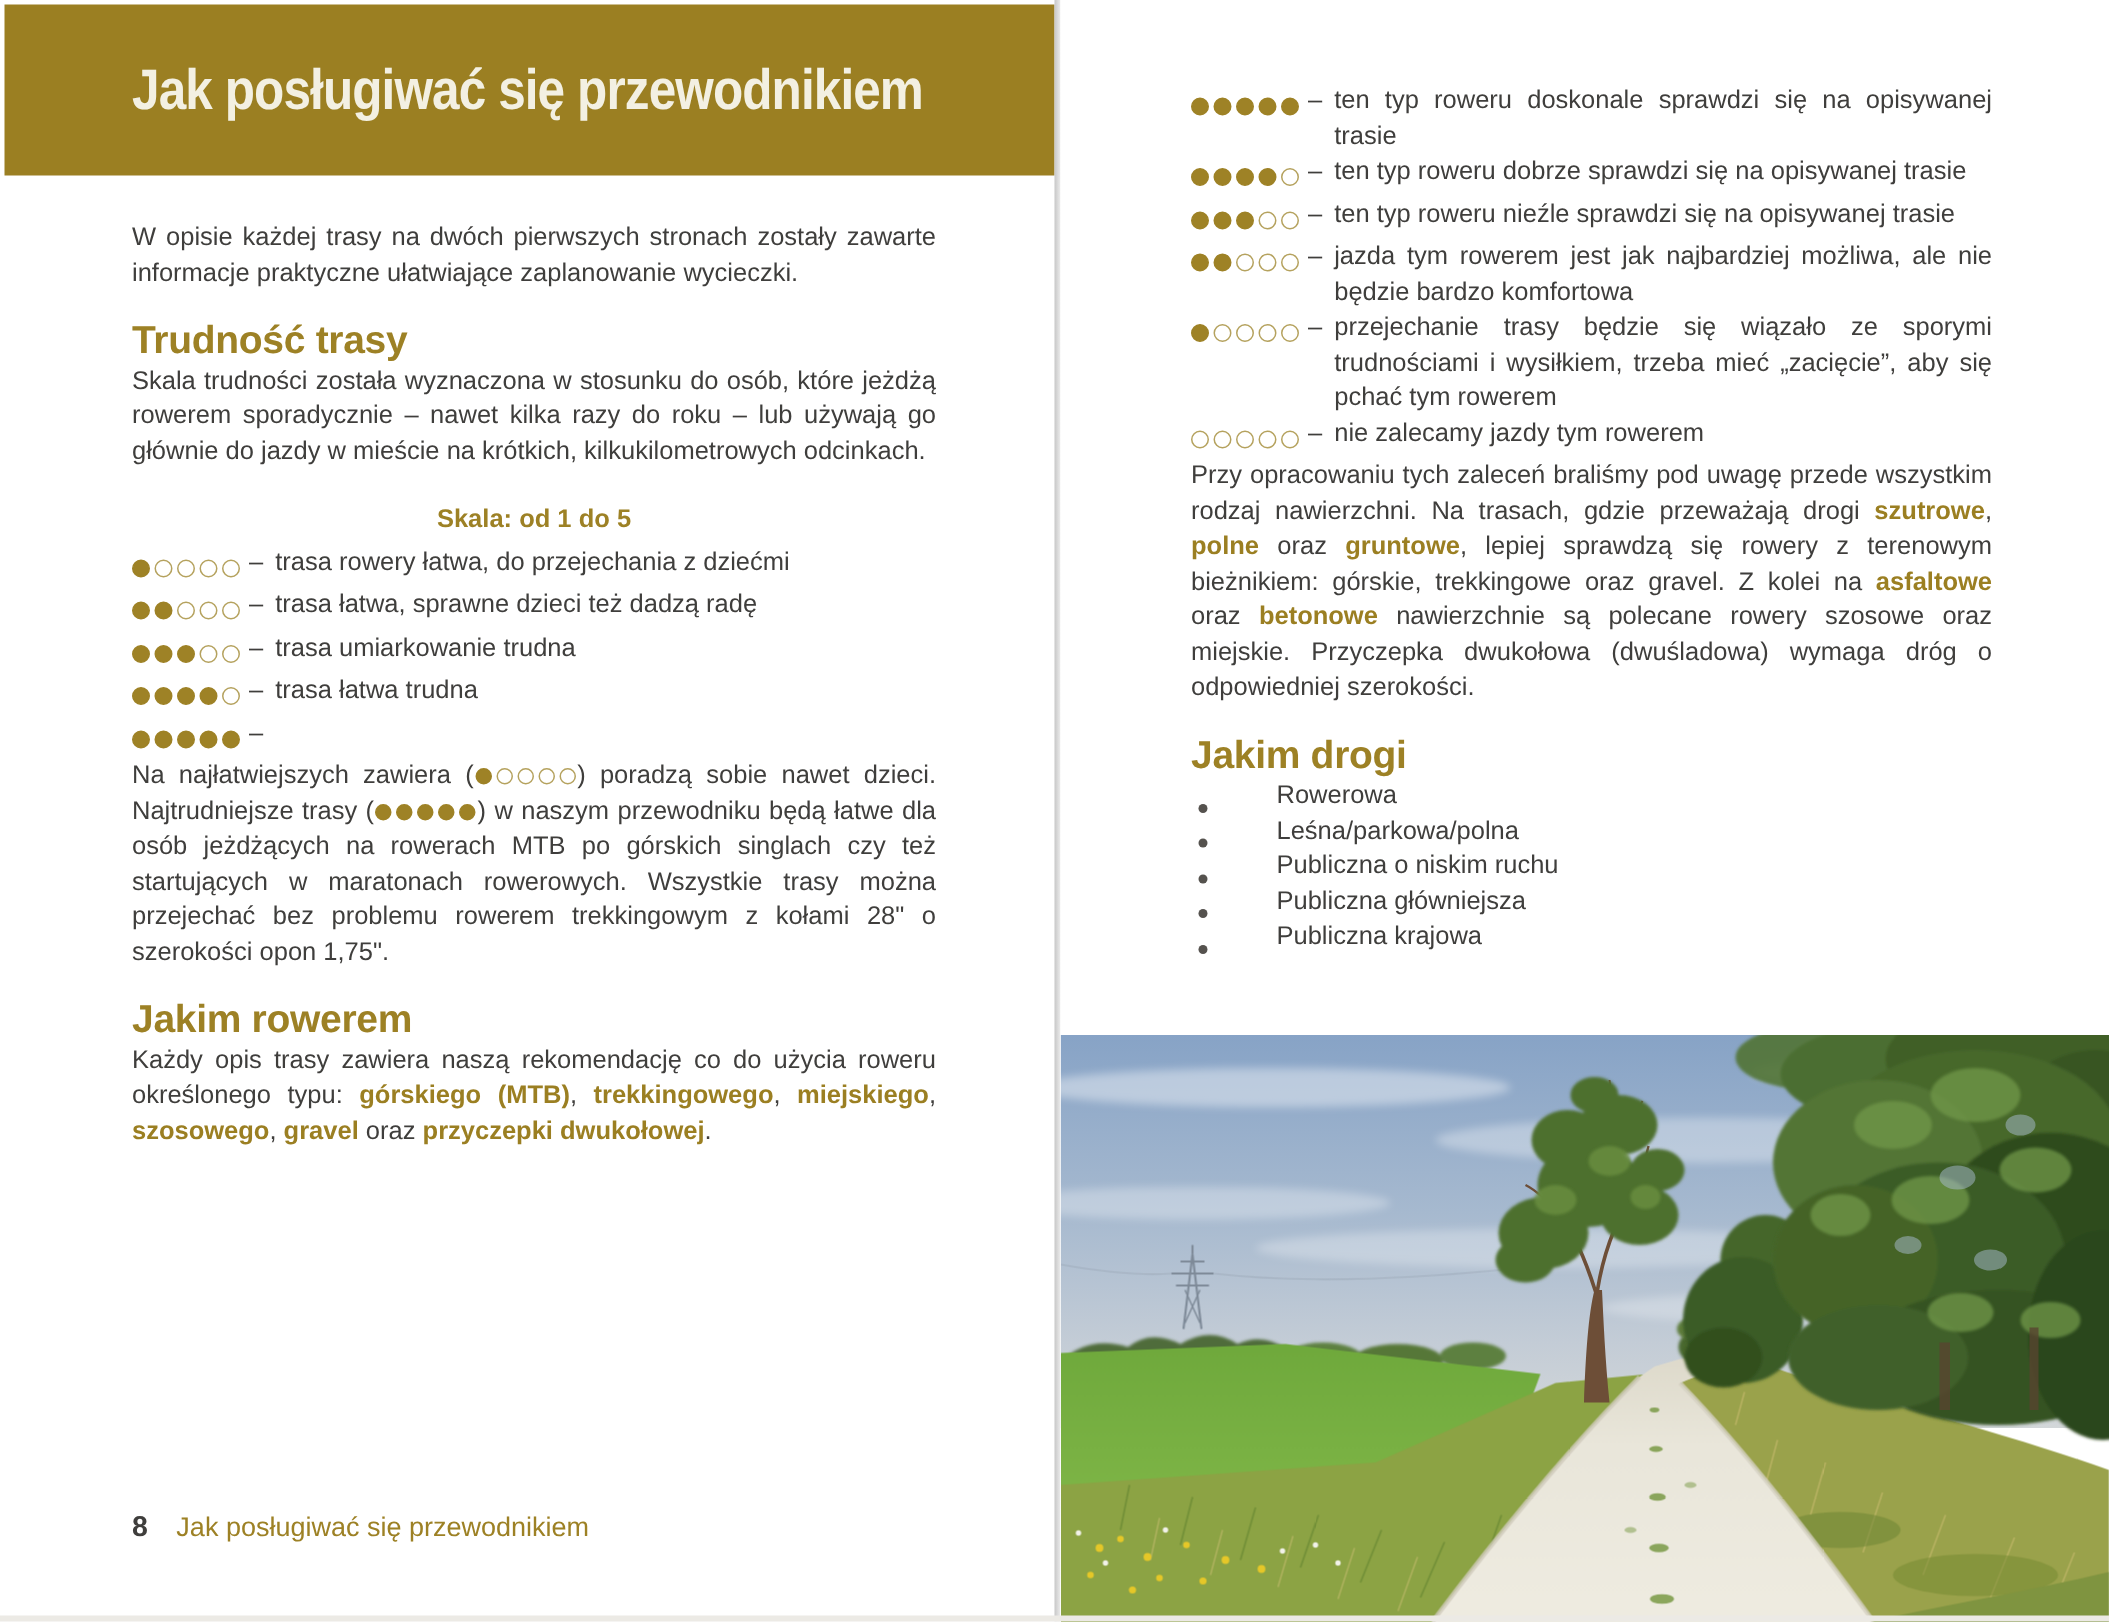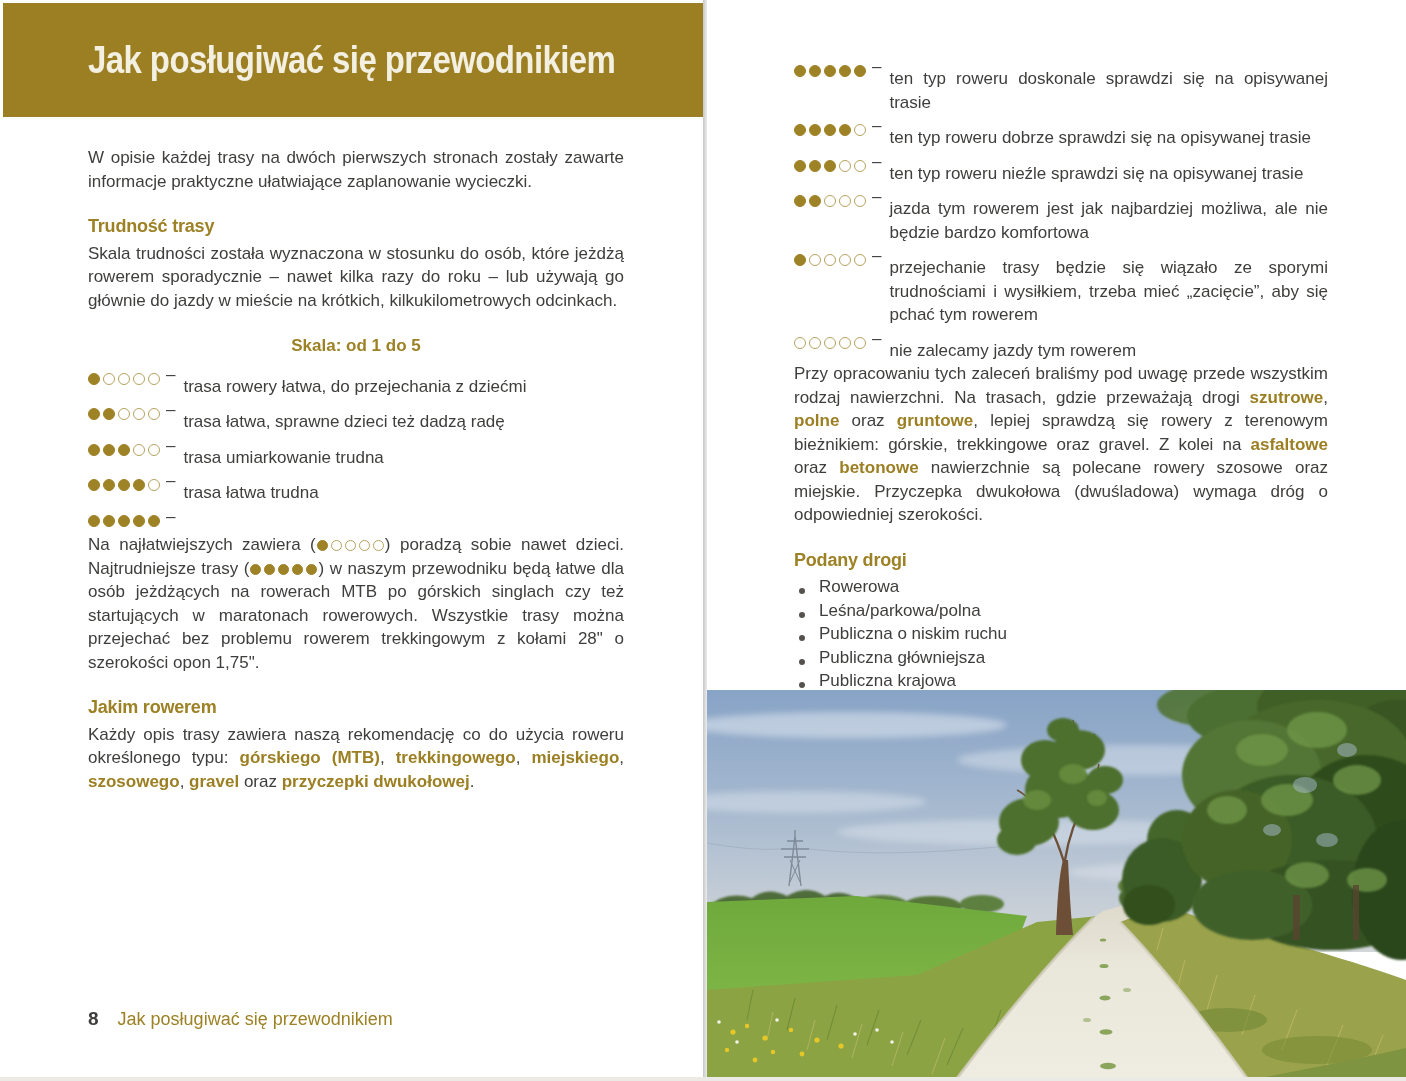--- a/index.html
+++ b/index.html
@@ -18,38 +18,38 @@
   .banner{position:absolute;left:3px;top:3px;width:700px;height:114px;background:#9b7f22;
           display:flex;align-items:center;}
   .banner h1{margin:0 0 0 85px;font-size:33px;font-weight:bold;color:#f3f0e2;
              letter-spacing:-0.6px;transform:scaleY(1.15);transform-origin:left center;white-space:nowrap;}
 
   
   .left-content{position:absolute;left:88px;top:146px;width:536px;font-size:17px;line-height:23.5px;}
   .right-content{position:absolute;left:87px;top:55px;width:534px;font-size:17px;line-height:23.5px;}
   p.body{margin:0;text-align:justify;}
   .sect{margin-top:22px;}
-  h2.h-olive{margin:0 0 3px 0;font-size:18px;font-weight:bold;color:#9d8125;letter-spacing:-0.2px;}
+  h2.h-olive{margin:0 0 3px 0;font-size:26px;font-weight:bold;color:#9d8125;letter-spacing:-0.2px;}
   .subhead{margin:22px 0 5px 0;font-weight:bold;color:#9d8125;font-size:17px;text-align:center;}
   .em{color:#9b7f22;font-weight:bold;}
 
   
   .dotset{display:inline-flex;gap:3px;align-items:center;}
   .dot{width:12px;height:12px;border-radius:50%;box-sizing:border-box;
        border:1.5px solid #b5a25e;display:inline-block;background:transparent;}
   .dot.filled{background:#9e8226;border-color:#9e8226;}
   .dotset.inline{vertical-align:-1px;margin:0 1px;}
   .dotset.inline .dot{width:11px;height:11px;}
   .scale-row{display:flex;align-items:flex-start;}
   .scale-row .dots-cell{flex:none;width:78px;padding-top:5px;}
   .scale-row .dash{flex:none;margin-right:8px;}
-  .scale-row .scale-text{flex:1;text-align:justify;margin-top:12px;}
-
-  
-  .bullet-row{display:flex;align-items:center;}
+  .scale-row .scale-text{flex:1;text-align:justify;}
+
+  
+  .bullet-row{display:flex;align-items:flex-end;gap:32px;}
   .bullet-dot{flex:none;width:6px;height:6px;border-radius:50%;background:#55524e;
               margin:9px 14px 0 5px;}
   .bullet-text{flex:1;}
 
   
   .footer{position:absolute;left:88px;top:1008px;display:flex;align-items:baseline;gap:19px;}
   .footer .pagenum{font-size:19px;font-weight:bold;color:#3f3e3c;}
   .footer .footer-label{font-size:18px;color:#9d8125;}
 
   
@@ -233,21 +233,21 @@
                 <span class="dot"></span>
               </span></span>
             <span class="dash">–</span>
             <span class="scale-text">nie zalecamy jazdy tym rowerem</span>
           </div>
         </div>
 
       <p class="body sect"><span class="">Przy opracowaniu tych zaleceń braliśmy pod uwagę przede wszystkim rodzaj nawierzchni. Na trasach, gdzie przeważają drogi </span><span class="em">szutrowe</span><span class="">, </span><span class="em">polne</span><span class=""> oraz </span><span class="em">gruntowe</span><span class="">, lepiej sprawdzą się rowery z terenowym bieżnikiem: górskie, trekkingowe oraz gravel. Z kolei na </span><span class="em">asfaltowe</span><span class=""> oraz </span><span class="em">betonowe</span><span class=""> nawierzchnie są polecane rowery szosowe oraz miejskie. Przyczepka dwukołowa (dwuśladowa) wymaga dróg o odpowiedniej szerokości.</span></p>
 
       <div class="sect">
-        <h2 class="h-olive">Podany drogi</h2>
+        <h2 class="h-olive">Jakim drogi</h2>
         <div>
             <div class="bullet-row">
               <span class="bullet-dot"></span>
               <span class="bullet-text">Rowerowa</span>
             </div>
             <div class="bullet-row">
               <span class="bullet-dot"></span>
               <span class="bullet-text">Leśna/parkowa/polna</span>
             </div>
             <div class="bullet-row">

